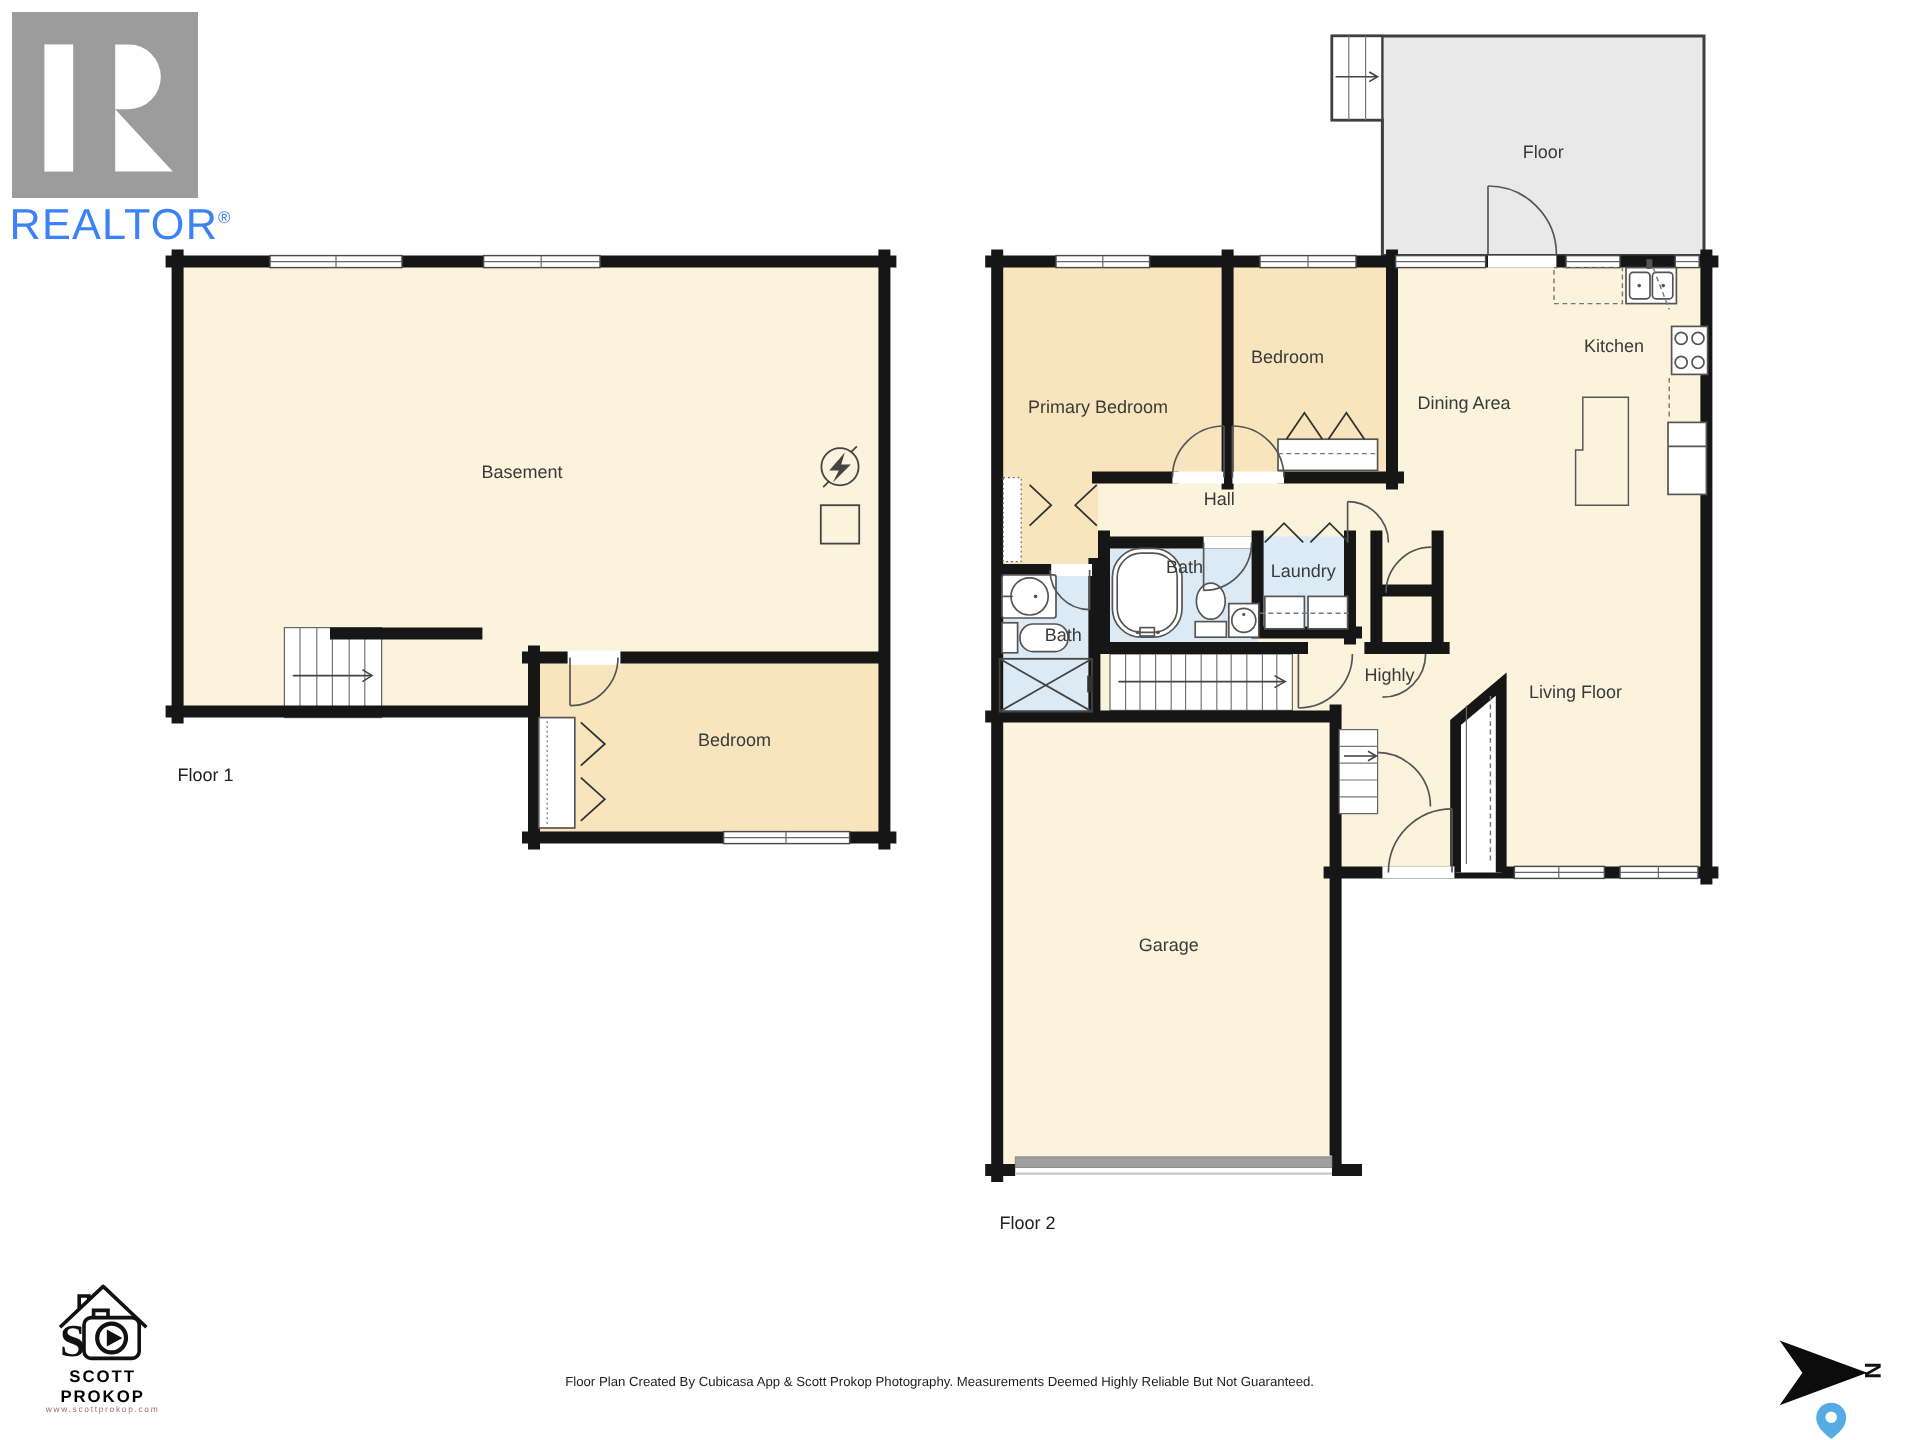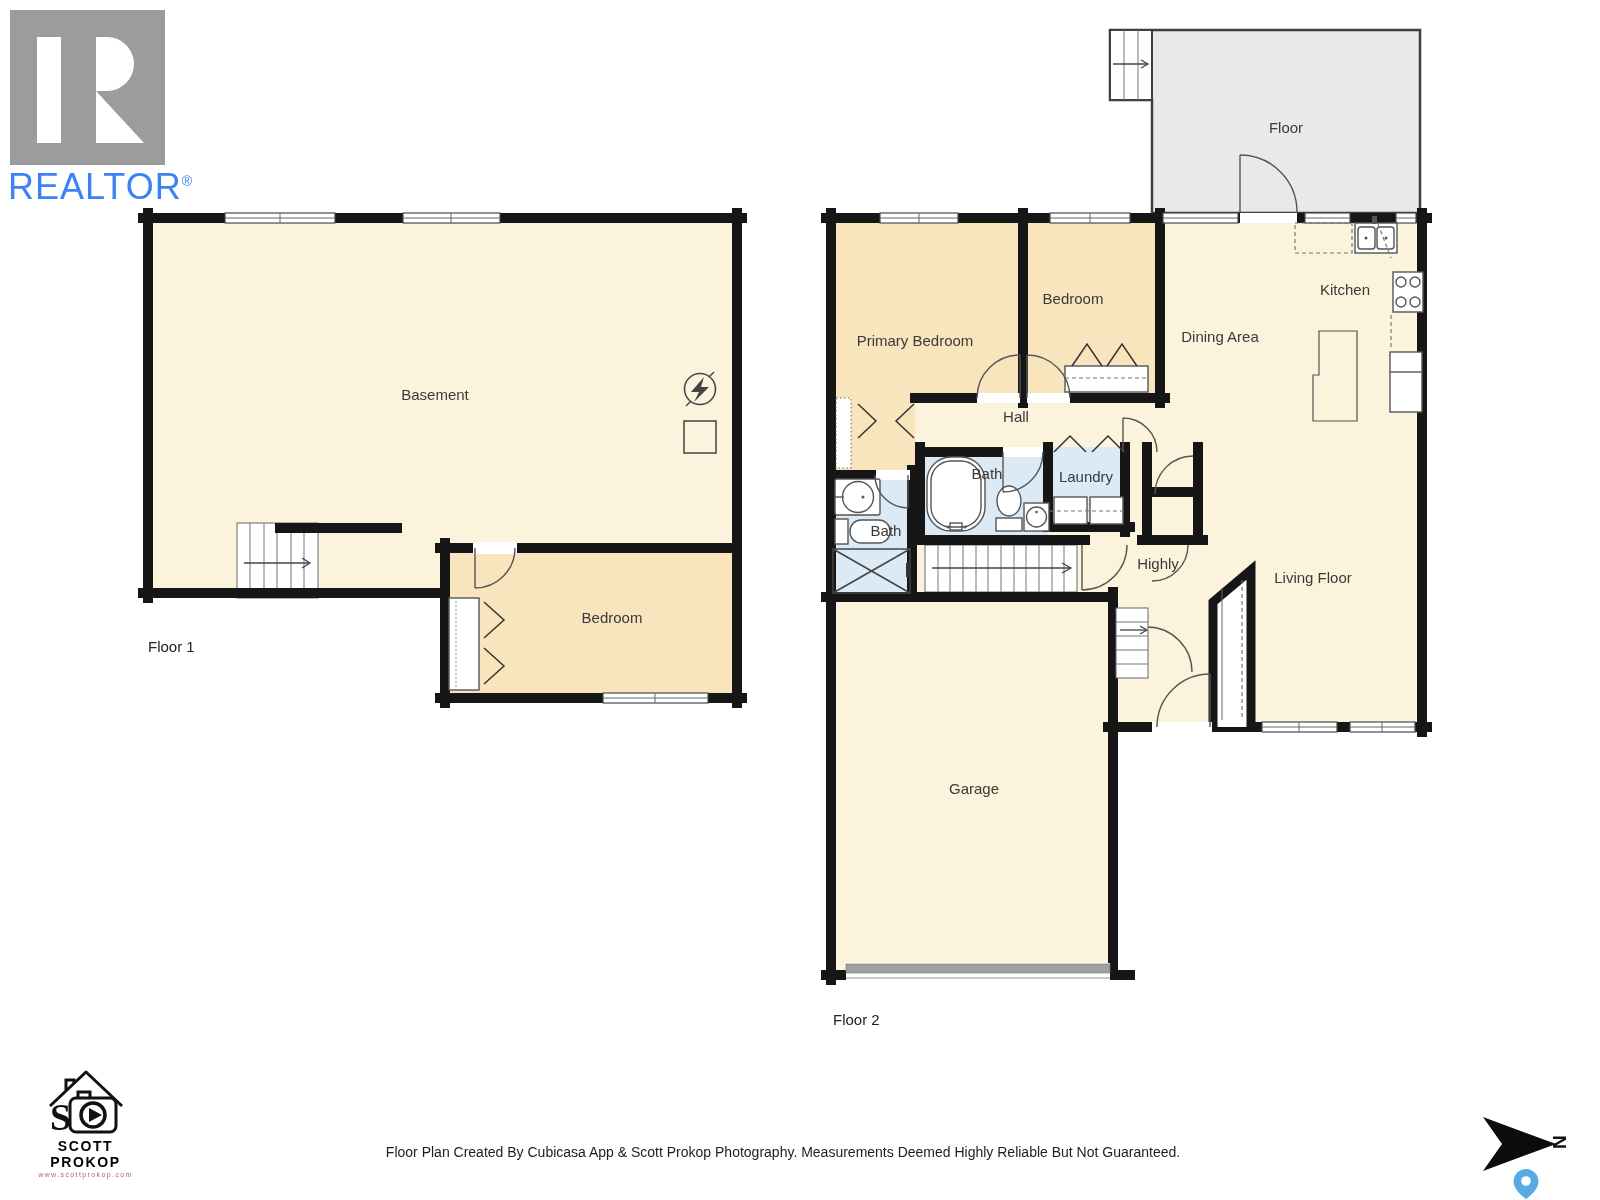--- a/index.html
+++ b/index.html
@@ -34,21 +34,21 @@
   .floor-label{position:absolute;font-size:15px;color:#222;white-space:nowrap;z-index:5;}
   .realtor-box{position:absolute;left:10px;top:10px;width:155px;height:155px;
                background:var(--logo_gray);}
   .realtor-text{position:absolute;left:8px;top:166px;font-size:36px;color:#3b82f6;
                 letter-spacing:1px;}
   .realtor-text sup{font-size:14px;}
   .sp-logo{position:absolute;left:28px;top:1056px;width:115px;text-align:center;}
   .sp-name{font-size:14px;font-weight:bold;letter-spacing:1.6px;color:#000000;margin-top:-4px;}
   .sp-url{font-size:7px;letter-spacing:1.4px;color:#a96a66;margin-top:1px;}
   .disclaimer{position:absolute;left:783px;top:1152px;transform:translate(-50%,-50%);
-              font-size:14px;color:#1d1d1d;white-space:nowrap;}
+              font-size:11px;color:#1d1d1d;white-space:nowrap;}
   .north-n{position:absolute;left:1552px;top:1131px;transform:rotate(90deg);
            font-size:19px;font-weight:600;color:#111;}
 </style>
 </head>
 <body>
 
 <div class="realtor-box">
   <svg width="155" height="155" viewBox="0 0 155 155">
     <rect x="27" y="27" width="24" height="106" fill="#fff"></rect>
     <path d="M86,27 H97 A27,27 0 0 1 97,81 H86 Z" fill="#fff"></path>

